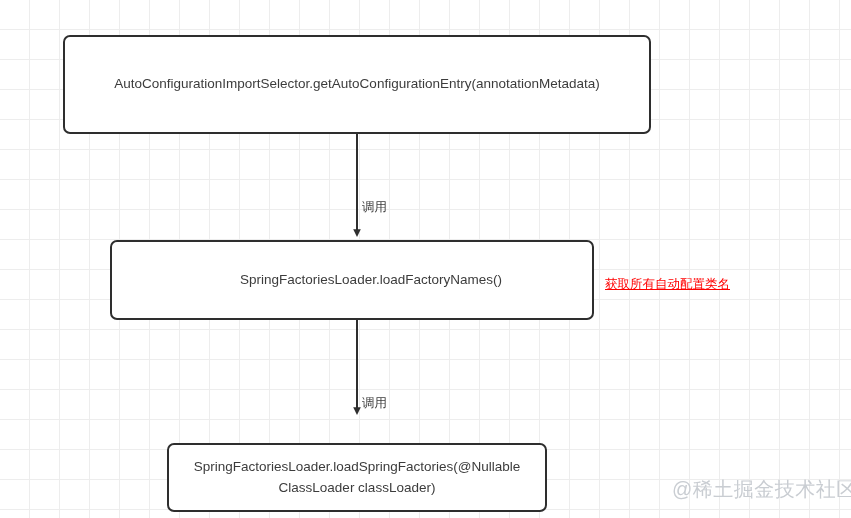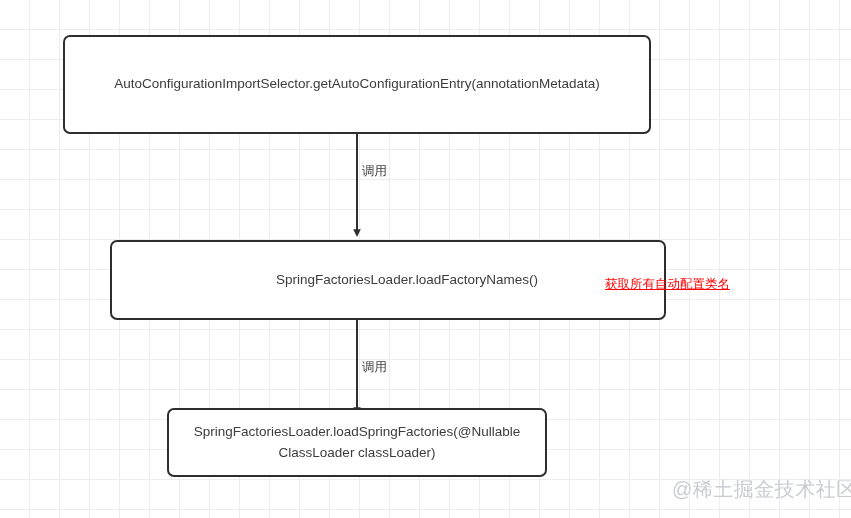--- a/index.html
+++ b/index.html
@@ -41,27 +41,27 @@
   }
   #node-get-entry {
     left: 63px;
     top: 35px;
     width: 588px;
     height: 99px;
   }
   #node-load-factory-names {
     left: 110px;
     top: 240px;
-    width: 556px;
+    width: 484px;
     height: 80px;
     padding-left: 48px;
   }
   #node-load-spring-factories {
     left: 167px;
-    top: 408px;
+    top: 443px;
     width: 380px;
     height: 69px;
   }
   .node-label {
     display: block;
     white-space: pre-line;
   }
   .edge-svg {
     position: absolute;
     left: 0;
@@ -69,20 +69,21 @@
     width: 851px;
     height: 518px;
     pointer-events: none;
   }
   .edge-label {
     position: absolute;
     font-size: 12.5px;
     color: #3c3c3c;
     white-space: nowrap;
     line-height: 1;
+    margin-top: 36px;
   }
   #edge-label-1 { left: 362px; top: 165px; }
   #edge-label-2 { left: 362px; top: 361px; }
   .annotation {
     position: absolute;
     font-size: 12.5px;
     white-space: nowrap;
     line-height: 1;
     text-decoration: underline;
   }

